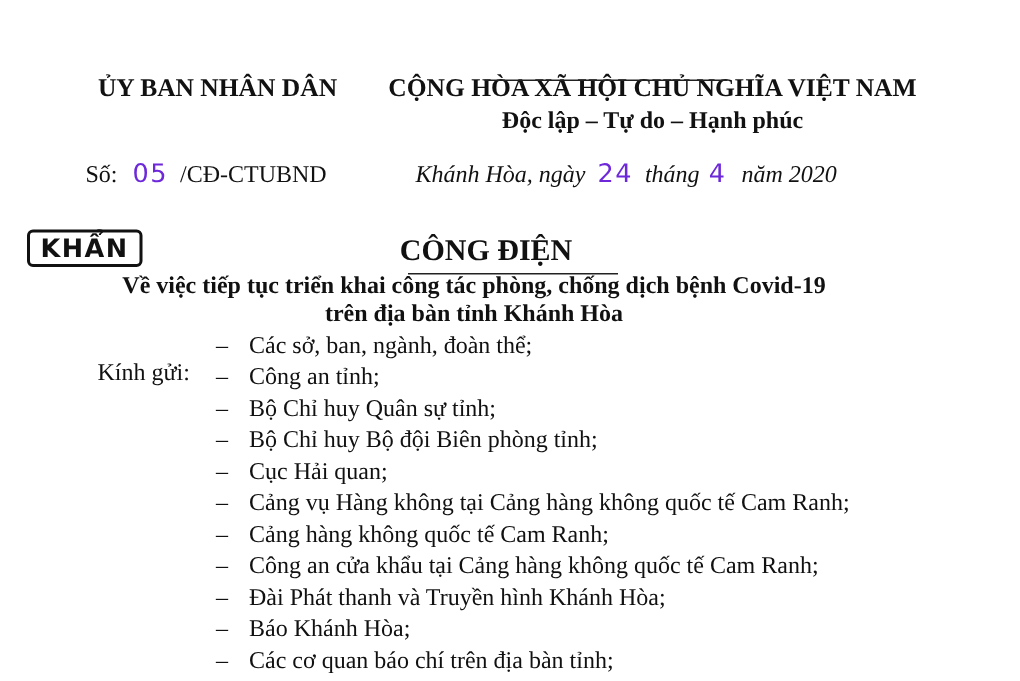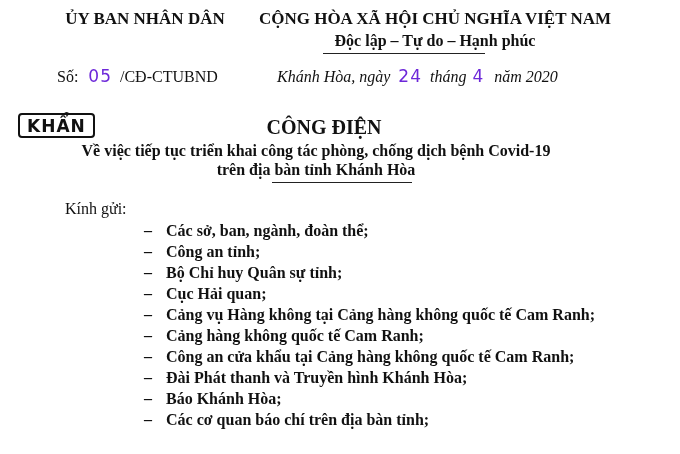--- a/index.html
+++ b/index.html
@@ -2,21 +2,21 @@
 <html><head>
 <meta charset="utf-8">
 <style>
   html, body { margin: 0; padding: 0; }
   body {
     width: 680px; height: 454px; overflow: hidden;
     background: #ffffff; color: #111111;
     font-family: "Liberation Serif", "DejaVu Serif", serif;
     position: relative;
   }
-  .abs { position: absolute; white-space: nowrap; }
+  .abs { position: absolute; white-space: nowrap; margin-top: 40px; }
   .bold { font-weight: bold; }
   .ital { font-style: italic; text-align: right; }
   .center { text-align: center; }
 
   .left-head { left: 50px; top: 8px; width: 190px; font-size: 17px; line-height: 22px; }
   .right-head { left: 235px; top: 8px; width: 400px; font-size: 17px; line-height: 22px; }
   .right-head .motto { font-size: 16px; text-align: center; }
   .rule { position: absolute; height: 1px; background: #222; }
 
   .docno { left: 57px; top: 66px; font-size: 16px; }
@@ -28,21 +28,21 @@
     border: 2px solid #111; border-radius: 4px;
     font-family: "DejaVu Sans", sans-serif; font-weight: bold; font-size: 17px;
     letter-spacing: 1px; line-height: 20px;
   }
 
   .title { left: 0; width: 648px; top: 115px; font-size: 20px; line-height: 24px; }
   .subtitle { left: 0; width: 632px; top: 141px; font-size: 16px; line-height: 19px; }
 
   .greeting { left: 65px; top: 200px; font-size: 16px; }
   .recipients { position: absolute; left: 144px; top: 220px; margin: 0; padding: 0; list-style: none; font-size: 16px; }
-  .recipients li { height: 21px; line-height: 21px; white-space: nowrap; font-weight: bold; }
+  .recipients li { height: 21px; line-height: 21px; white-space: nowrap; }
   .recipients .dash { display: inline-block; width: 22px; }
 </style>
 </head>
 <body>
 
 <div class="abs left-head bold center">
   <div>ỦY BAN NHÂN DÂN</div>
 </div>
 
 <div class="abs right-head bold center">
@@ -73,20 +73,21 @@
   <div>trên địa bàn tỉnh Khánh Hòa</div>
 </div>
 <div class="rule" style="left:272px; top:182px; width:140px;"></div>
 
 <div class="abs greeting">Kính gửi:</div>
 
 <ul class="recipients">
   <li><span class="dash">–</span><span>Các sở, ban, ngành, đoàn thể;</span></li>
   <li><span class="dash">–</span><span>Công an tỉnh;</span></li>
   <li><span class="dash">–</span><span>Bộ Chỉ huy Quân sự tỉnh;</span></li>
+  <li><span class="dash">–</span><span>Bộ Chỉ huy Bộ đội Biên phòng tỉnh;</span></li>
   <li><span class="dash">–</span><span>Cục Hải quan;</span></li>
   <li><span class="dash">–</span><span>Cảng vụ Hàng không tại Cảng hàng không quốc tế Cam Ranh;</span></li>
   <li><span class="dash">–</span><span>Cảng hàng không quốc tế Cam Ranh;</span></li>
   <li><span class="dash">–</span><span>Công an cửa khẩu tại Cảng hàng không quốc tế Cam Ranh;</span></li>
   <li><span class="dash">–</span><span>Đài Phát thanh và Truyền hình Khánh Hòa;</span></li>
   <li><span class="dash">–</span><span>Báo Khánh Hòa;</span></li>
   <li><span class="dash">–</span><span>Các cơ quan báo chí trên địa bàn tỉnh;</span></li>
 </ul>
 
 </body></html>

